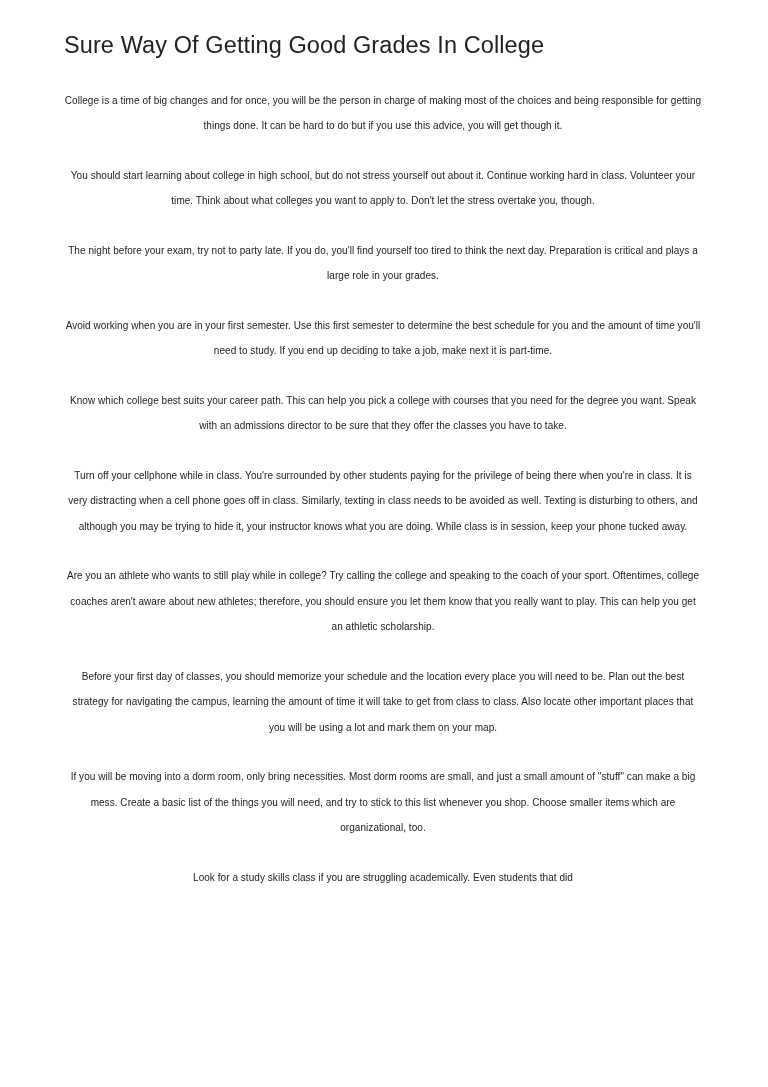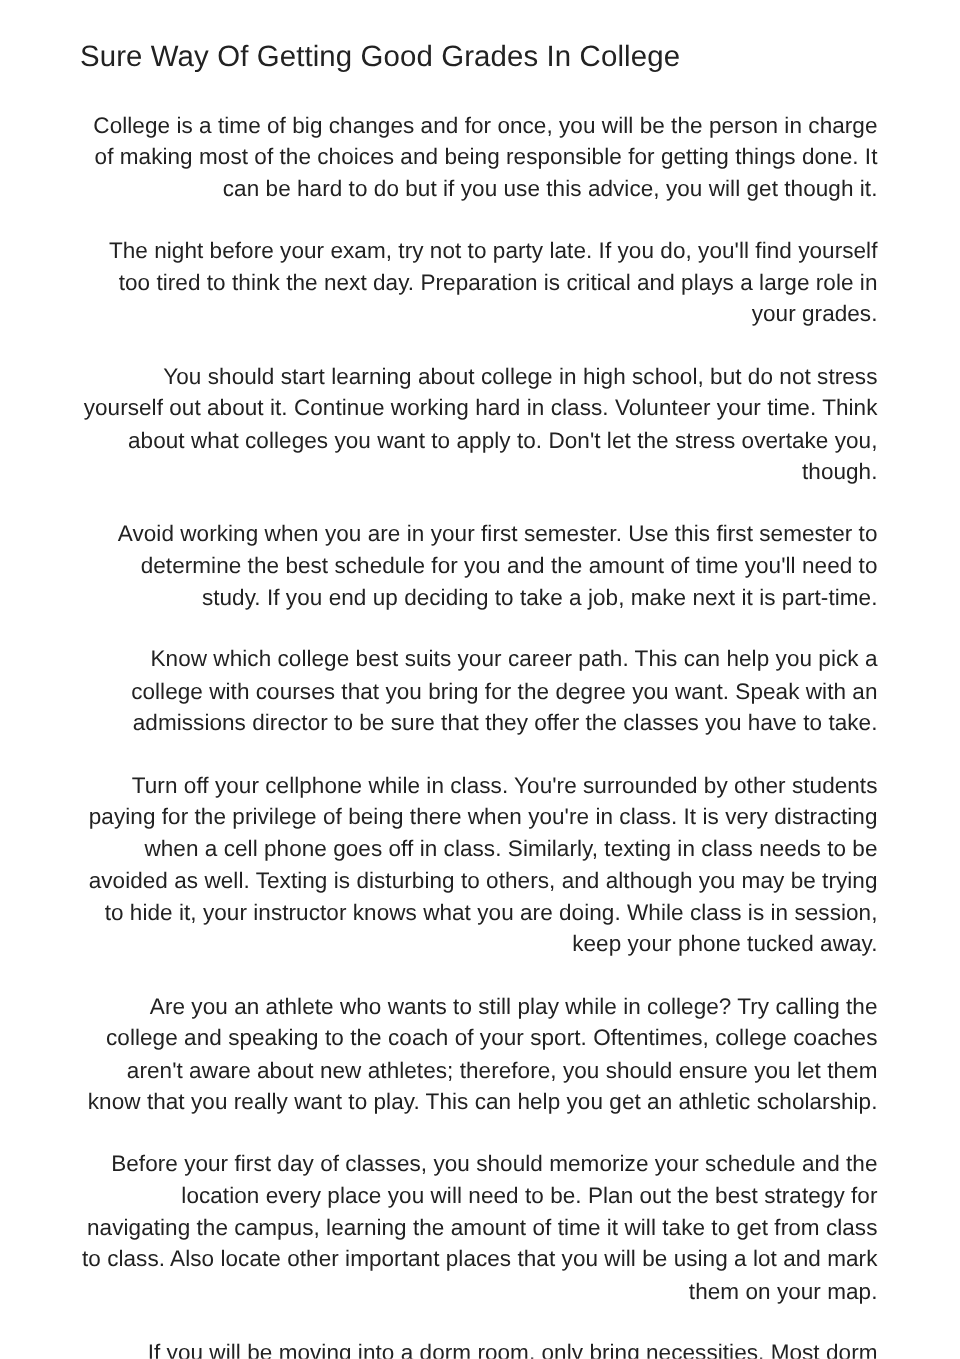--- a/index.html
+++ b/index.html
@@ -23,41 +23,41 @@
   }
   .doc-title {
     font-size: 23.5px;
     font-weight: normal;
     line-height: 1.35;
     margin: 0 0 26px 0;
     letter-spacing: 0.1px;
     color: #222222;
   }
   .doc-body p {
-    font-size: 18px;
+    font-size: 10px;
     line-height: 25.5px;
     margin: 0 0 24px 0;
     color: #222222;
-    text-align: right;
+    text-align: center;
     letter-spacing: 0.05px;
   }
   .doc-body p:last-child {
     margin-bottom: 0;
   }
 </style>
 </head>
 <body>
 
 <div class="page">
   <h1 class="doc-title">Sure Way Of Getting Good Grades In College</h1>
   <div class="doc-body">
     <p>College is a time of big changes and for once, you will be the person in charge of making most of the choices and being responsible for getting things done. It can be hard to do but if you use this advice, you will get though it.</p>
+    <p>You should start learning about college in high school, but do not stress yourself out about it. Continue working hard in class. Volunteer your time. Think about what colleges you want to apply to. Don't let the stress overtake you, though.</p>
     <p>The night before your exam, try not to party late. If you do, you'll find yourself too tired to think the next day. Preparation is critical and plays a large role in your grades.</p>
-    <p>You should start learning about college in high school, but do not stress yourself out about it. Continue working hard in class. Volunteer your time. Think about what colleges you want to apply to. Don't let the stress overtake you, though.</p>
     <p>Avoid working when you are in your first semester. Use this first semester to determine the best schedule for you and the amount of time you'll need to study. If you end up deciding to take a job, make next it is part-time.</p>
-    <p>Know which college best suits your career path. This can help you pick a college with courses that you bring for the degree you want. Speak with an admissions director to be sure that they offer the classes you have to take.</p>
+    <p>Know which college best suits your career path. This can help you pick a college with courses that you need for the degree you want. Speak with an admissions director to be sure that they offer the classes you have to take.</p>
     <p>Turn off your cellphone while in class. You're surrounded by other students paying for the privilege of being there when you're in class. It is very distracting when a cell phone goes off in class. Similarly, texting in class needs to be avoided as well. Texting is disturbing to others, and although you may be trying to hide it, your instructor knows what you are doing. While class is in session, keep your phone tucked away.</p>
     <p>Are you an athlete who wants to still play while in college? Try calling the college and speaking to the coach of your sport. Oftentimes, college coaches aren't aware about new athletes; therefore, you should ensure you let them know that you really want to play. This can help you get an athletic scholarship.</p>
     <p>Before your first day of classes, you should memorize your schedule and the location every place you will need to be. Plan out the best strategy for navigating the campus, learning the amount of time it will take to get from class to class. Also locate other important places that you will be using a lot and mark them on your map.</p>
     <p>If you will be moving into a dorm room, only bring necessities. Most dorm rooms are small, and just a small amount of "stuff" can make a big mess. Create a basic list of the things you will need, and try to stick to this list whenever you shop. Choose smaller items which are organizational, too.</p>
     <p>Look for a study skills class if you are struggling academically. Even students that did</p>
   </div>
 </div>
 
 </body></html>

